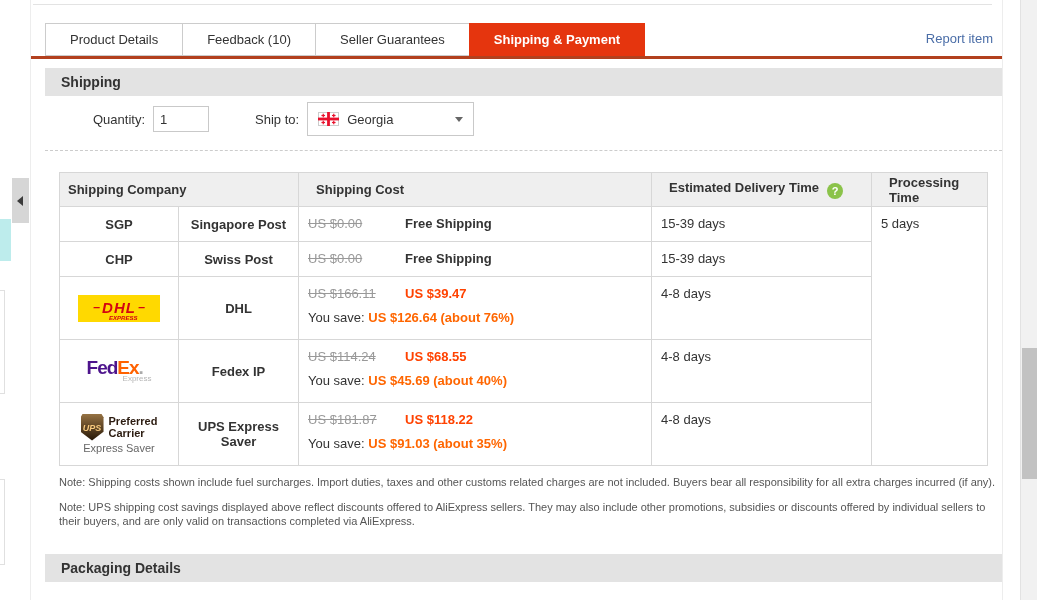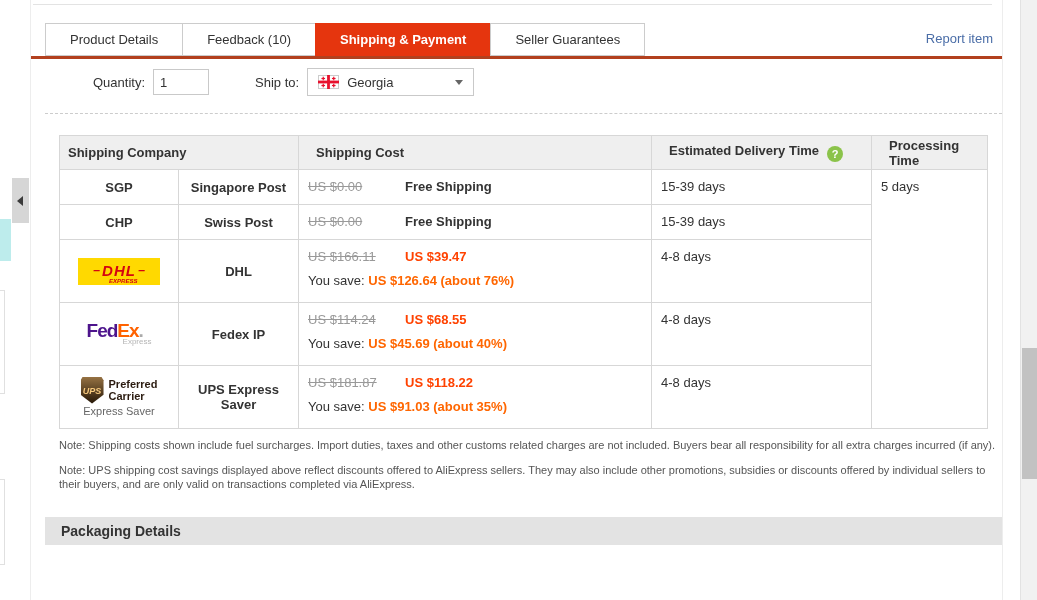--- a/index.html
+++ b/index.html
@@ -44,21 +44,21 @@
   .section-bar.packaging { margin-top:26px; }
 
   .desc { margin:13px 0 0 14px; font-size:13px; }
 
   
   .controls { margin:9px 0 0 14px; height:28px; display:flex; align-items:center; font-size:13px; }
   .ctl-label { margin-right:8px;margin-left:48px; }
   .qty-input { width:56px; height:26px; border:1px solid #c9c9c9; font-size:13px;
                padding:0 6px; color:#333; font-family:"Liberation Sans", sans-serif; }
   .shipto-label { margin-left:46px; }
-  .select-box { width:167px; height:28px; border:1px solid #c9c9c9; display:flex;
+  .select-box { width:167px; height:34px; border:1px solid #c9c9c9; display:flex;
                 align-items:center; padding:0 10px; cursor:pointer; background:#fff; }
   .select-box .flag { margin-right:8px; flex:none; display:block; }
   .select-box .sel-text { font-size:13px; }
   .caret { margin-left:auto; width:0; height:0; border-left:4px solid transparent;
            border-right:4px solid transparent; border-top:5px solid #666; }
 
   .dashed-sep { margin:17px 0 0 14px; border-top:1px dashed #ccc; }
 
   
   .ship-table { margin:21px 0 0 28px; border-collapse:collapse; table-layout:fixed;
@@ -128,27 +128,30 @@
     <div class="scroll-thumb"></div>
   </div>
 
   <div class="content">
     <div class="top-line"></div>
 
     <div class="tabs-row">
       <div class="tabs">
         <div class="tab">Product Details</div>
         <div class="tab">Feedback (10)</div>
+        <div class="tab">Seller Guarantees</div>
         <div class="tab active">Shipping &amp; Payment</div>
-        <div class="tab">Seller Guarantees</div>
       </div>
       <a class="report-link">Report item</a>
     </div>
     <div class="tab-underline"></div>
 
+    <div class="section-bar">
+      <span>Shipping</span>
+    </div>
 
 
     <div class="controls">
       <span class="ctl-label">Quantity:</span>
       <input class="qty-input" type="text" value="1" style="">
       <span class="ctl-label shipto-label">Ship to:</span>
       <div class="select-box">
         <svg class="flag" width="21" height="14" viewBox="0 0 21 14">
           <rect x="0.5" y="0.5" width="20" height="13" fill="#ffffff" stroke="#cccccc" stroke-width="1"></rect>
           <rect x="9.1" y="0" width="2.8" height="14" fill="#e8112d"></rect>

